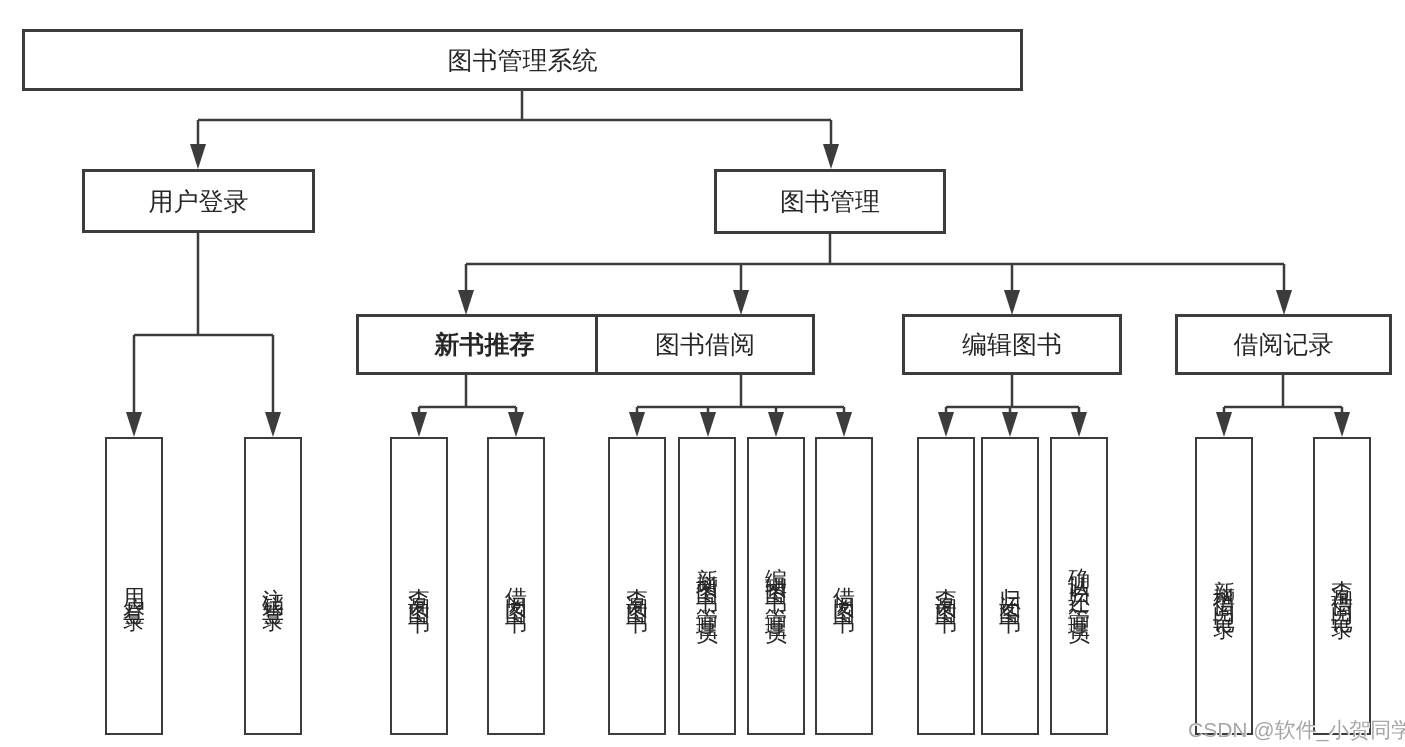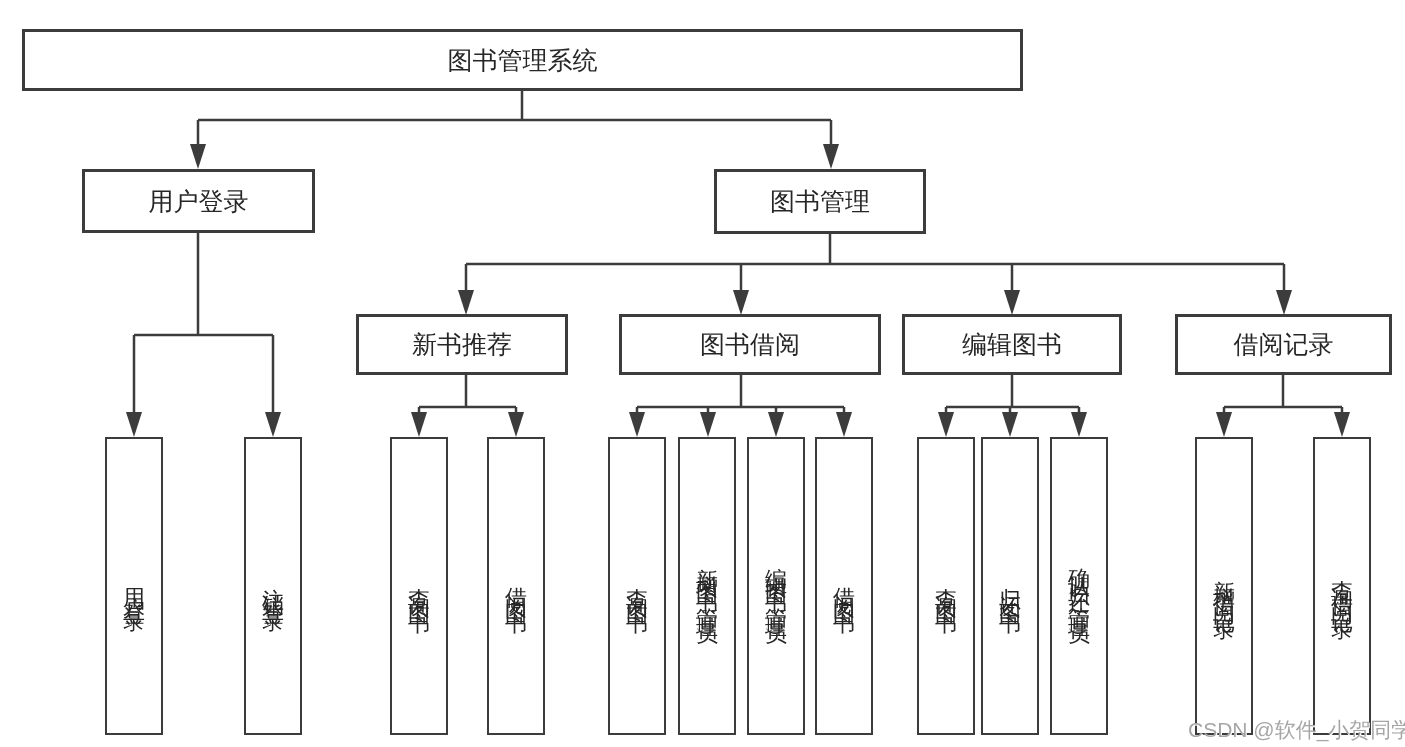--- a/index.html
+++ b/index.html
@@ -30,24 +30,24 @@
     display: flex;
     align-items: center;
     justify-content: center;
     color: #262626;
     font-size: 25px;
     line-height: 1;
     white-space: nowrap;
   }
   .root-box    { left: 22px;  top: 13px;  width: 1001px; height: 62px; margin-top: 16px; }
   .l2a         { left: 82px;  top: 169px; width: 233px;  height: 64px; }
-  .l2b         { left: 714px; top: 169px; width: 212px;  height: 65px; }
+  .l2b         { left: 714px; top: 169px; width: 232px;  height: 65px; }
   .l3          { top: 314px; height: 61px; }
-  .l3-1 { left: 356px;  width: 212px; }
-  .l3-2 { left: 619px;  width: 262px; }
+  .l3-1 { left: 356px;  width: 257px; font-weight: bold; }
+  .l3-2 { left: 595px;  width: 220px; }
   .l3-3 { left: 902px;  width: 220px; }
   .l3-4 { left: 1175px; width: 217px; }
   .leaf {
     top: 437px;
     width: 58px;
     height: 298px;
     border-width: 2.5px;
     writing-mode: vertical-rl;
     text-orientation: mixed;
     font-size: 22px;

